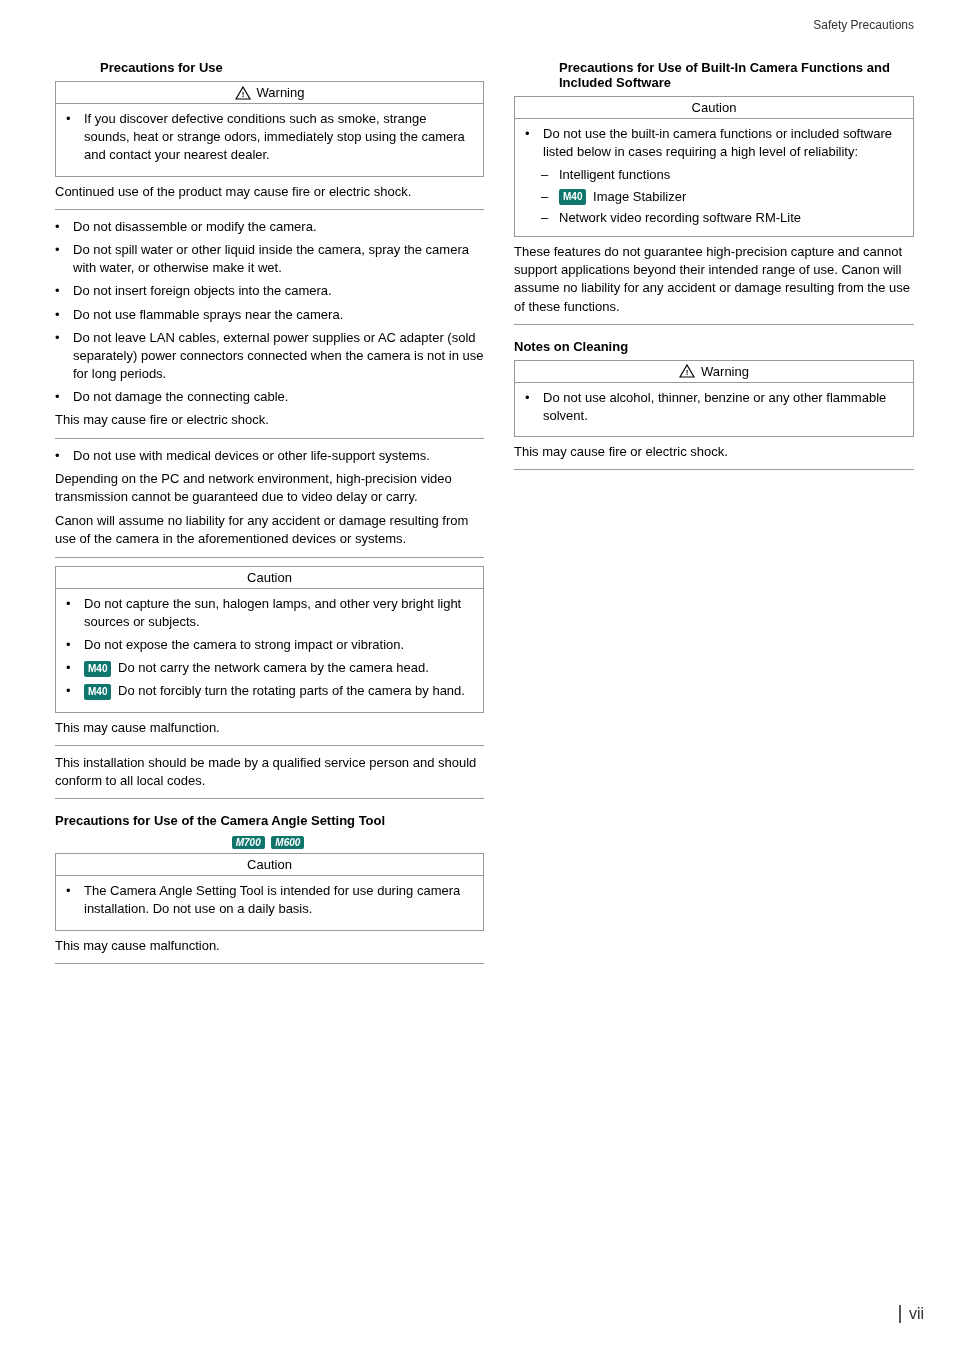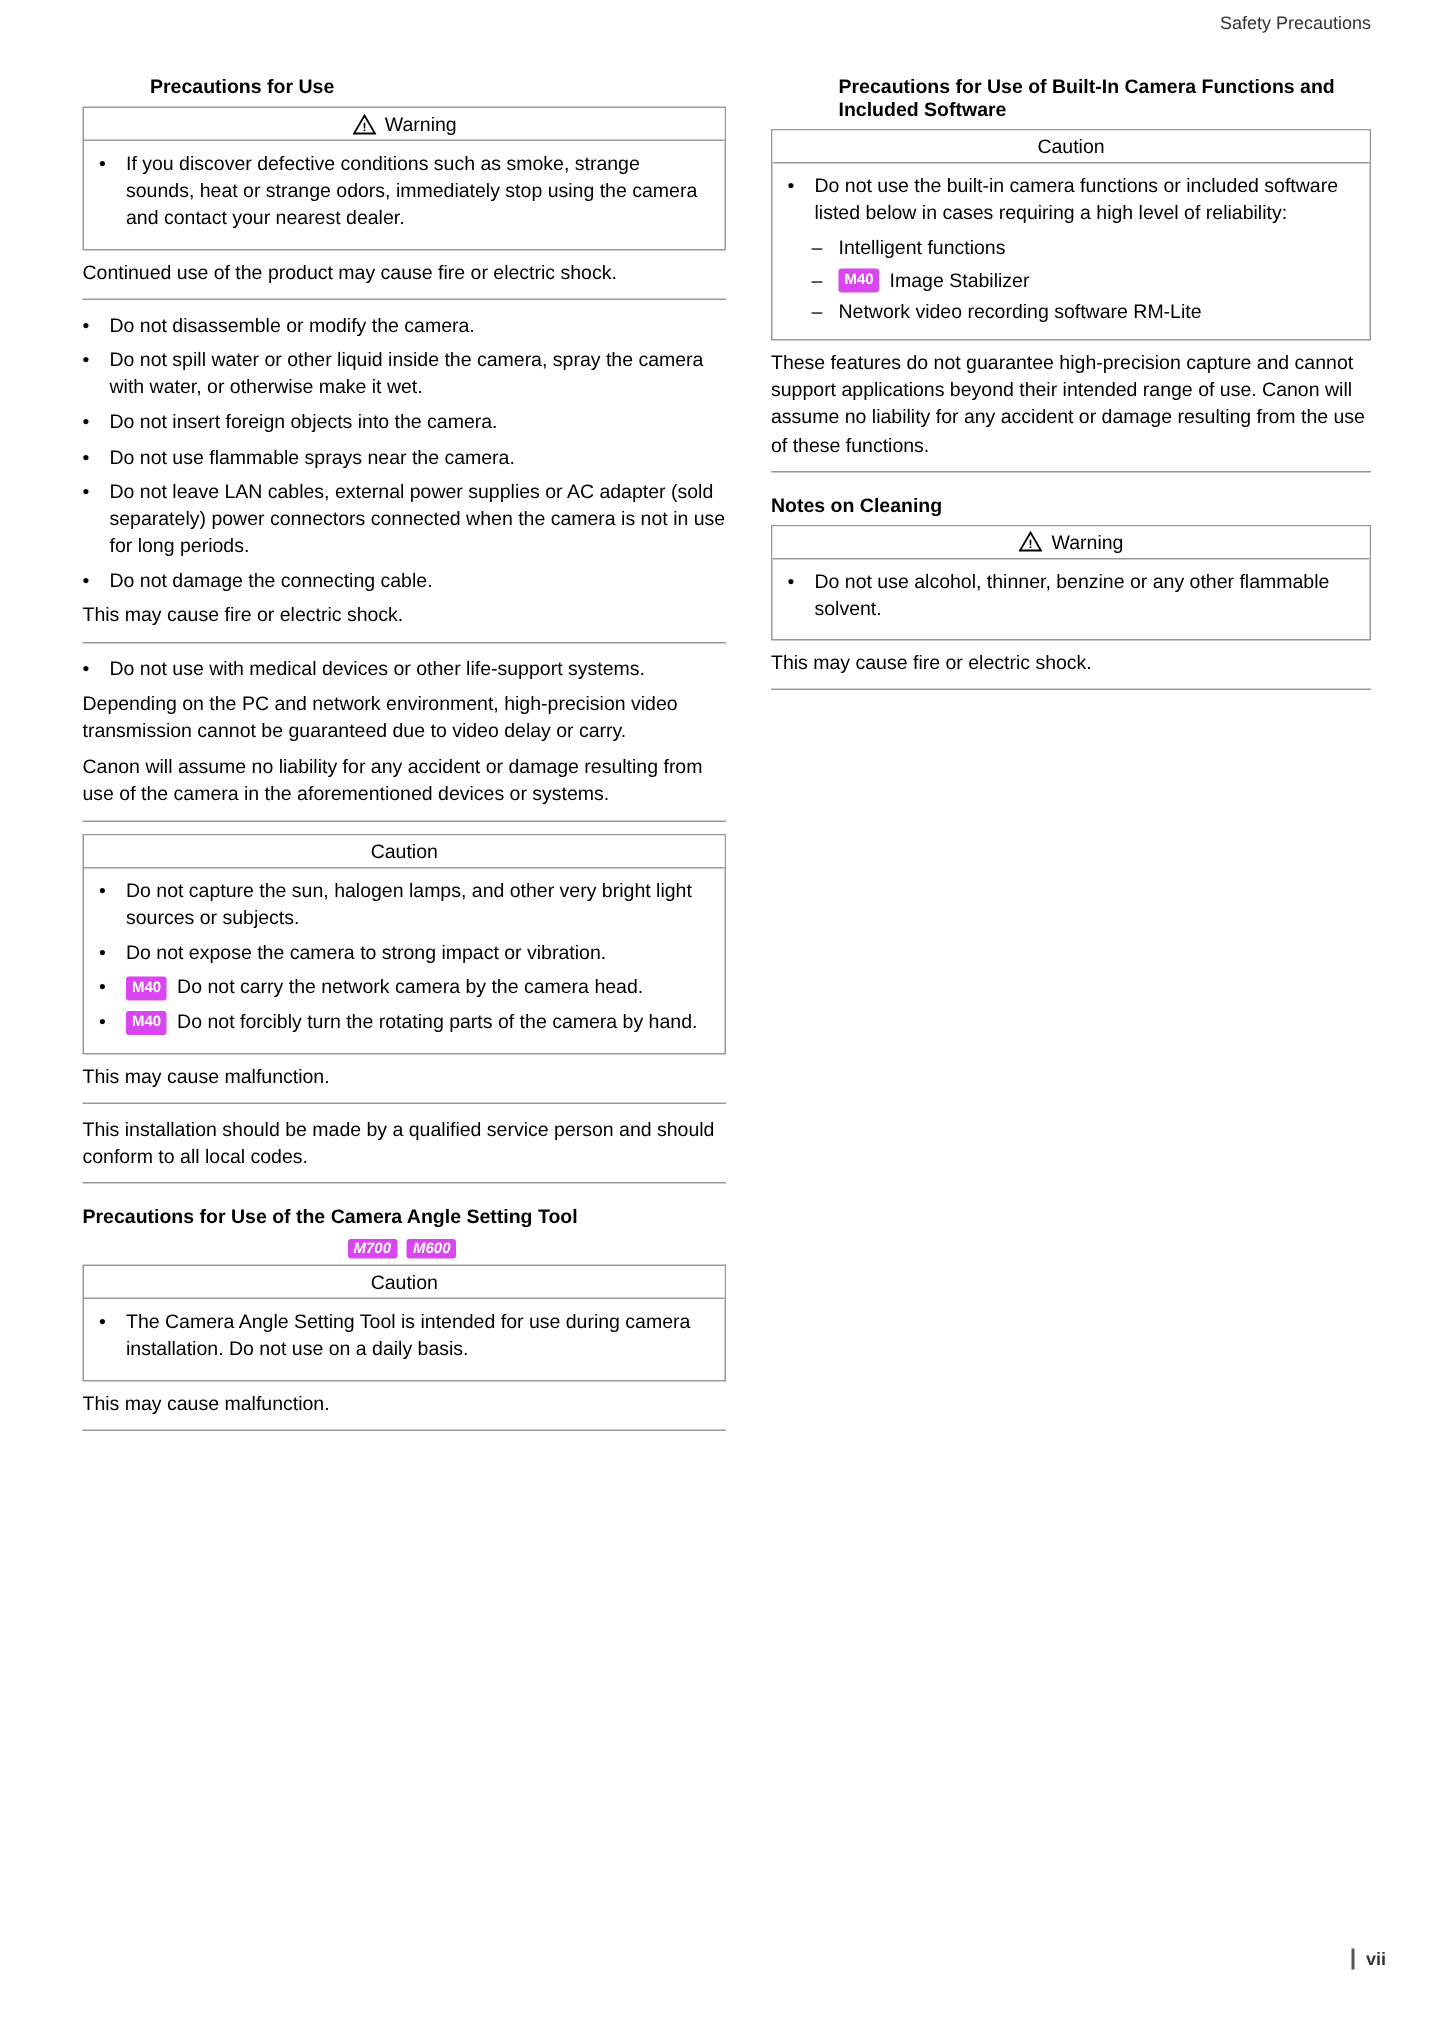--- a/index.html
+++ b/index.html
@@ -7,21 +7,21 @@
       font-family: Arial, sans-serif;
       font-size: 13px;
       color: #000;
       background: #fff;
       width: 954px;
       min-height: 1351px;
       position: relative;
     }
     .page-header {
       text-align: right;
-      padding: 8px 40px 8px 40px;
+      padding: 18px 40px 8px 40px;
       font-size: 12px;
       color: #333;
       border-bottom: none;
     }
     .page-content {
       display: flex;
       padding: 20px 40px 40px 55px;
       gap: 30px;
     }
     .left-col {
@@ -90,21 +90,21 @@
       line-height: 1.4;
       margin-bottom: 6px;
     }
     hr.section-rule {
       border: none;
       border-top: 1px solid #999;
       margin: 8px 0;
     }
     .badge {
       display: inline-block;
-      background: #d946ef;
+      background: #0f766e;
       color: #fff;
       font-size: 10px;
       font-weight: bold;
       padding: 1px 4px;
       border-radius: 2px;
       margin-right: 3px;
       vertical-align: middle;
     }
     .badge-row {
       text-align: center;
@@ -118,27 +118,26 @@
       margin-bottom: 3px;
       font-size: 13px;
       line-height: 1.4;
     }
     .sub-bullet .dash {
       min-width: 14px;
       margin-right: 4px;
     }
     .page-number {
       position: absolute;
-      bottom: 38px;
+      bottom: 28px;
       right: 30px;
-      font-size: 12px;
+      font-size: 16px;
       color: #333;
       border-left: 2px solid #555;
       padding-left: 8px;
-      font-weight: bold;
     }
   </style>
 </head>
 <body>
 
 <div class="page-header">
   <span>Safety Precautions</span>
 </div>
 
 <div class="page-content">

